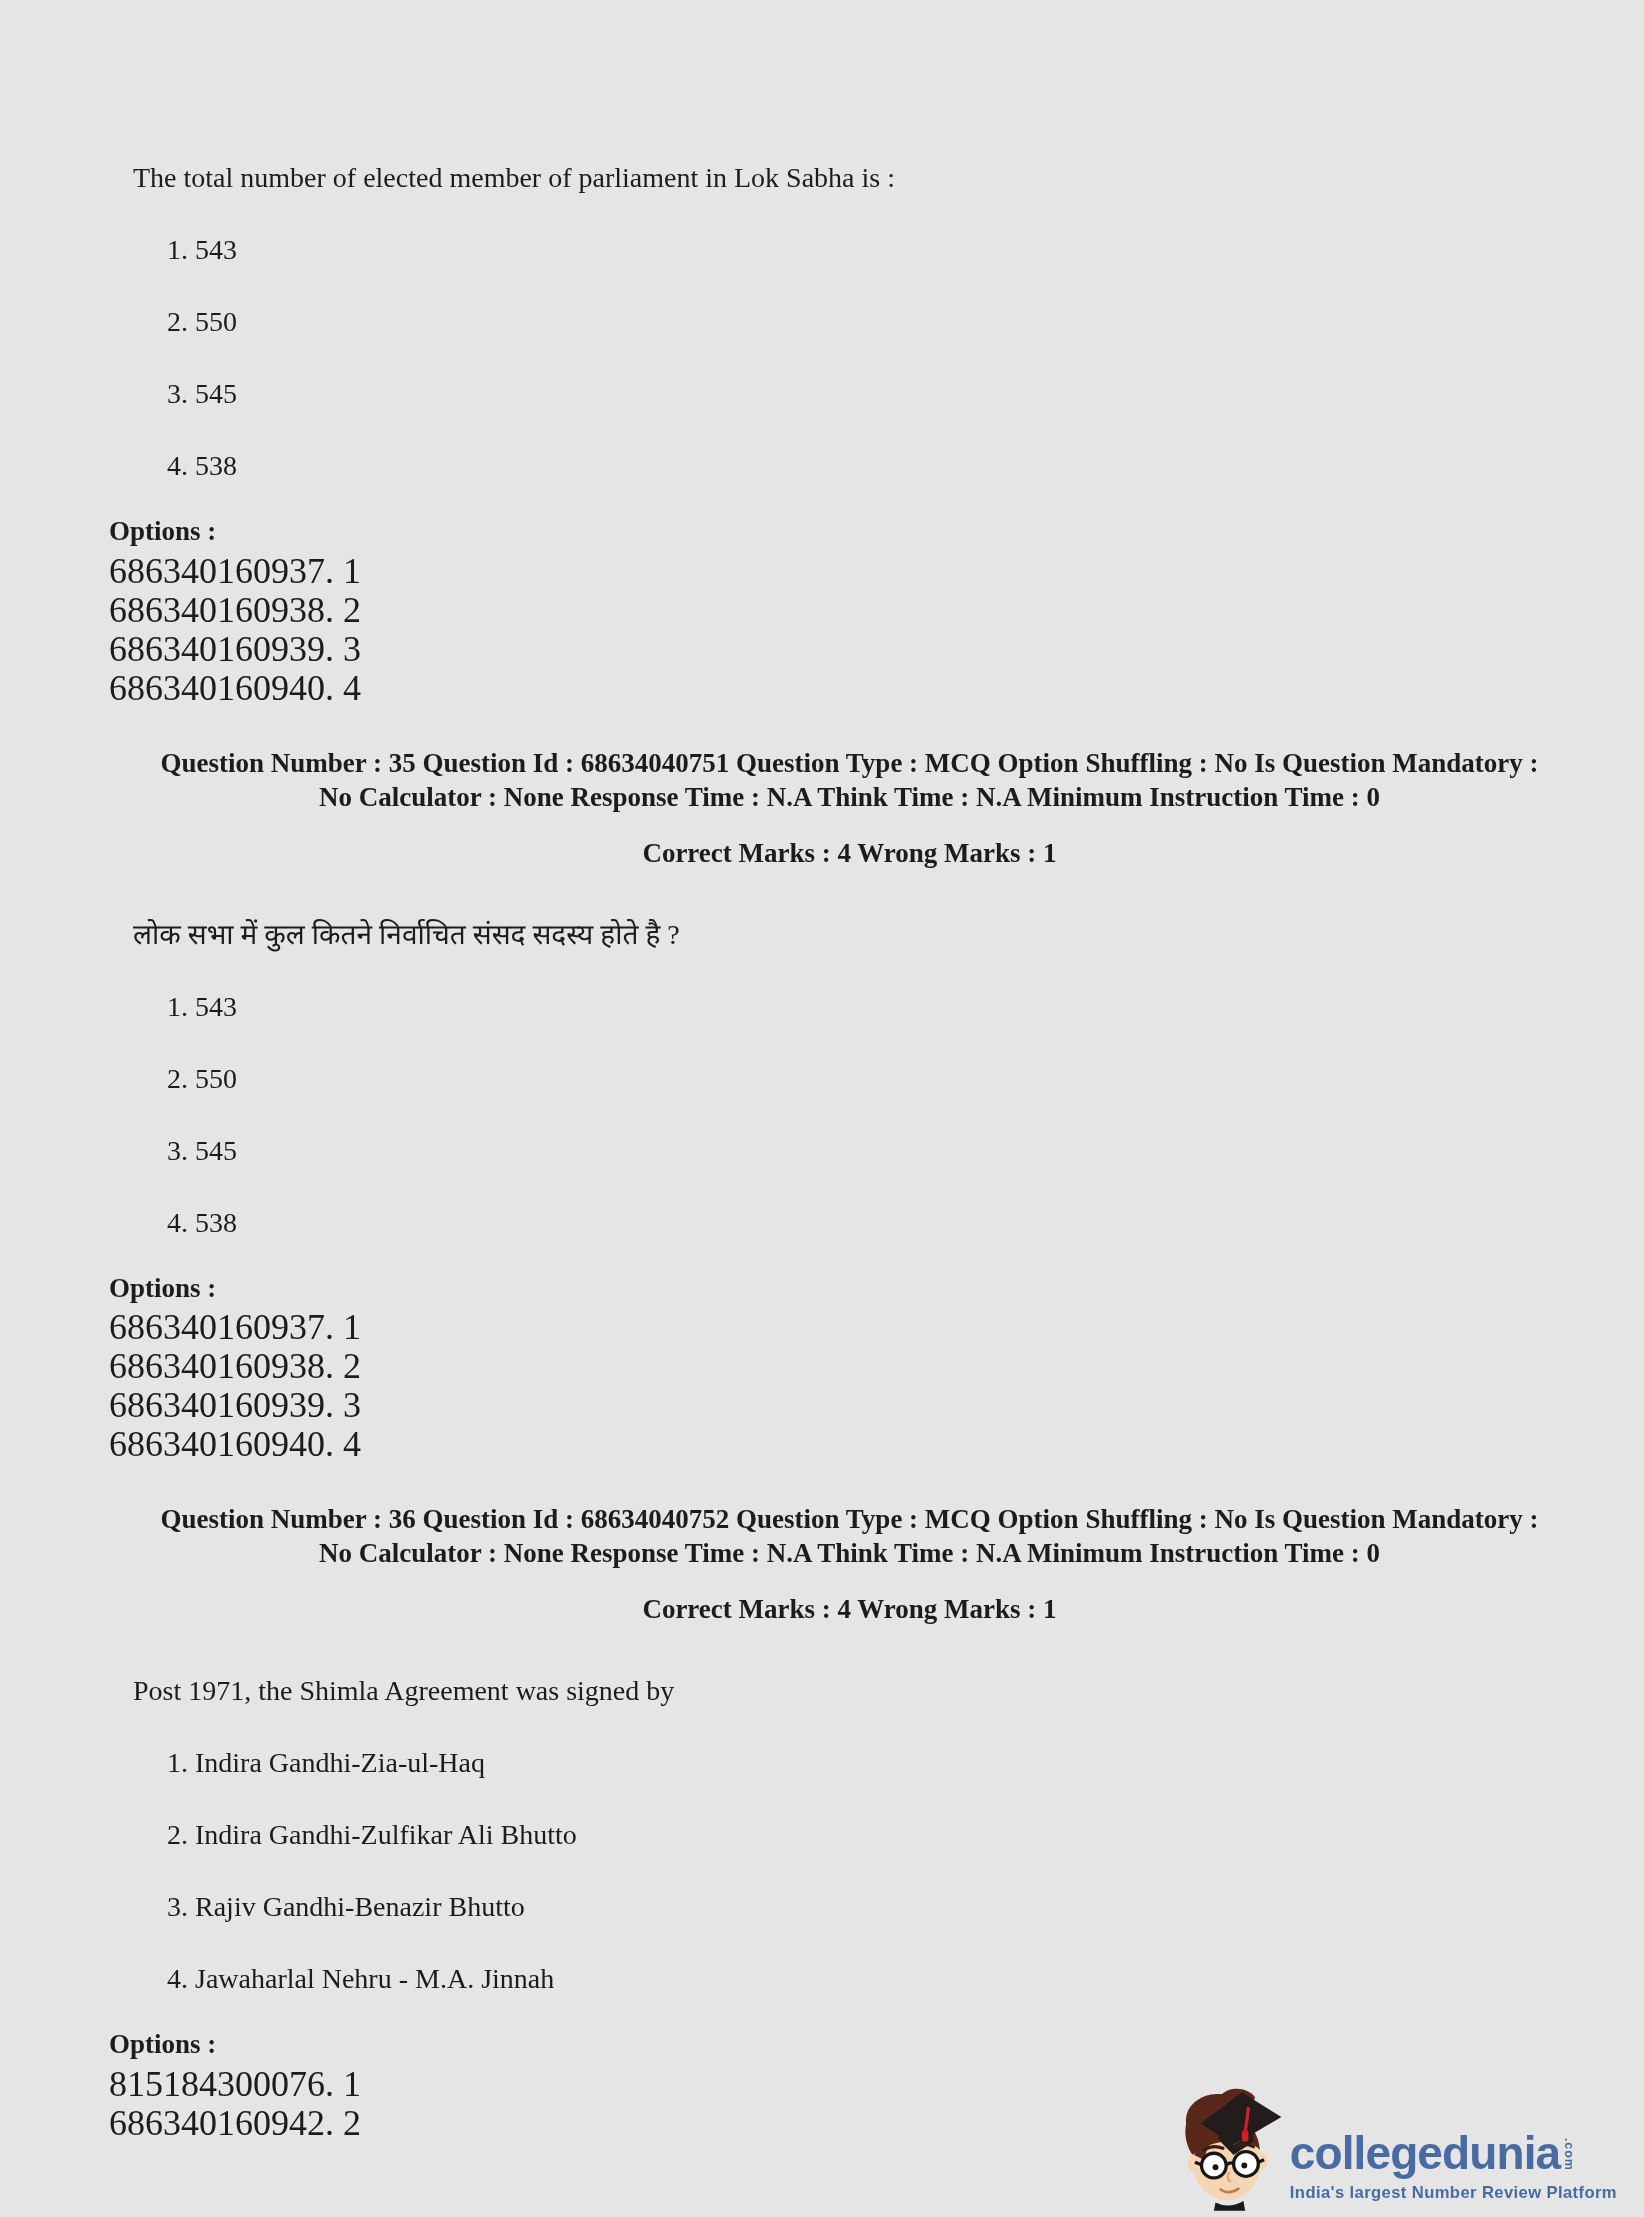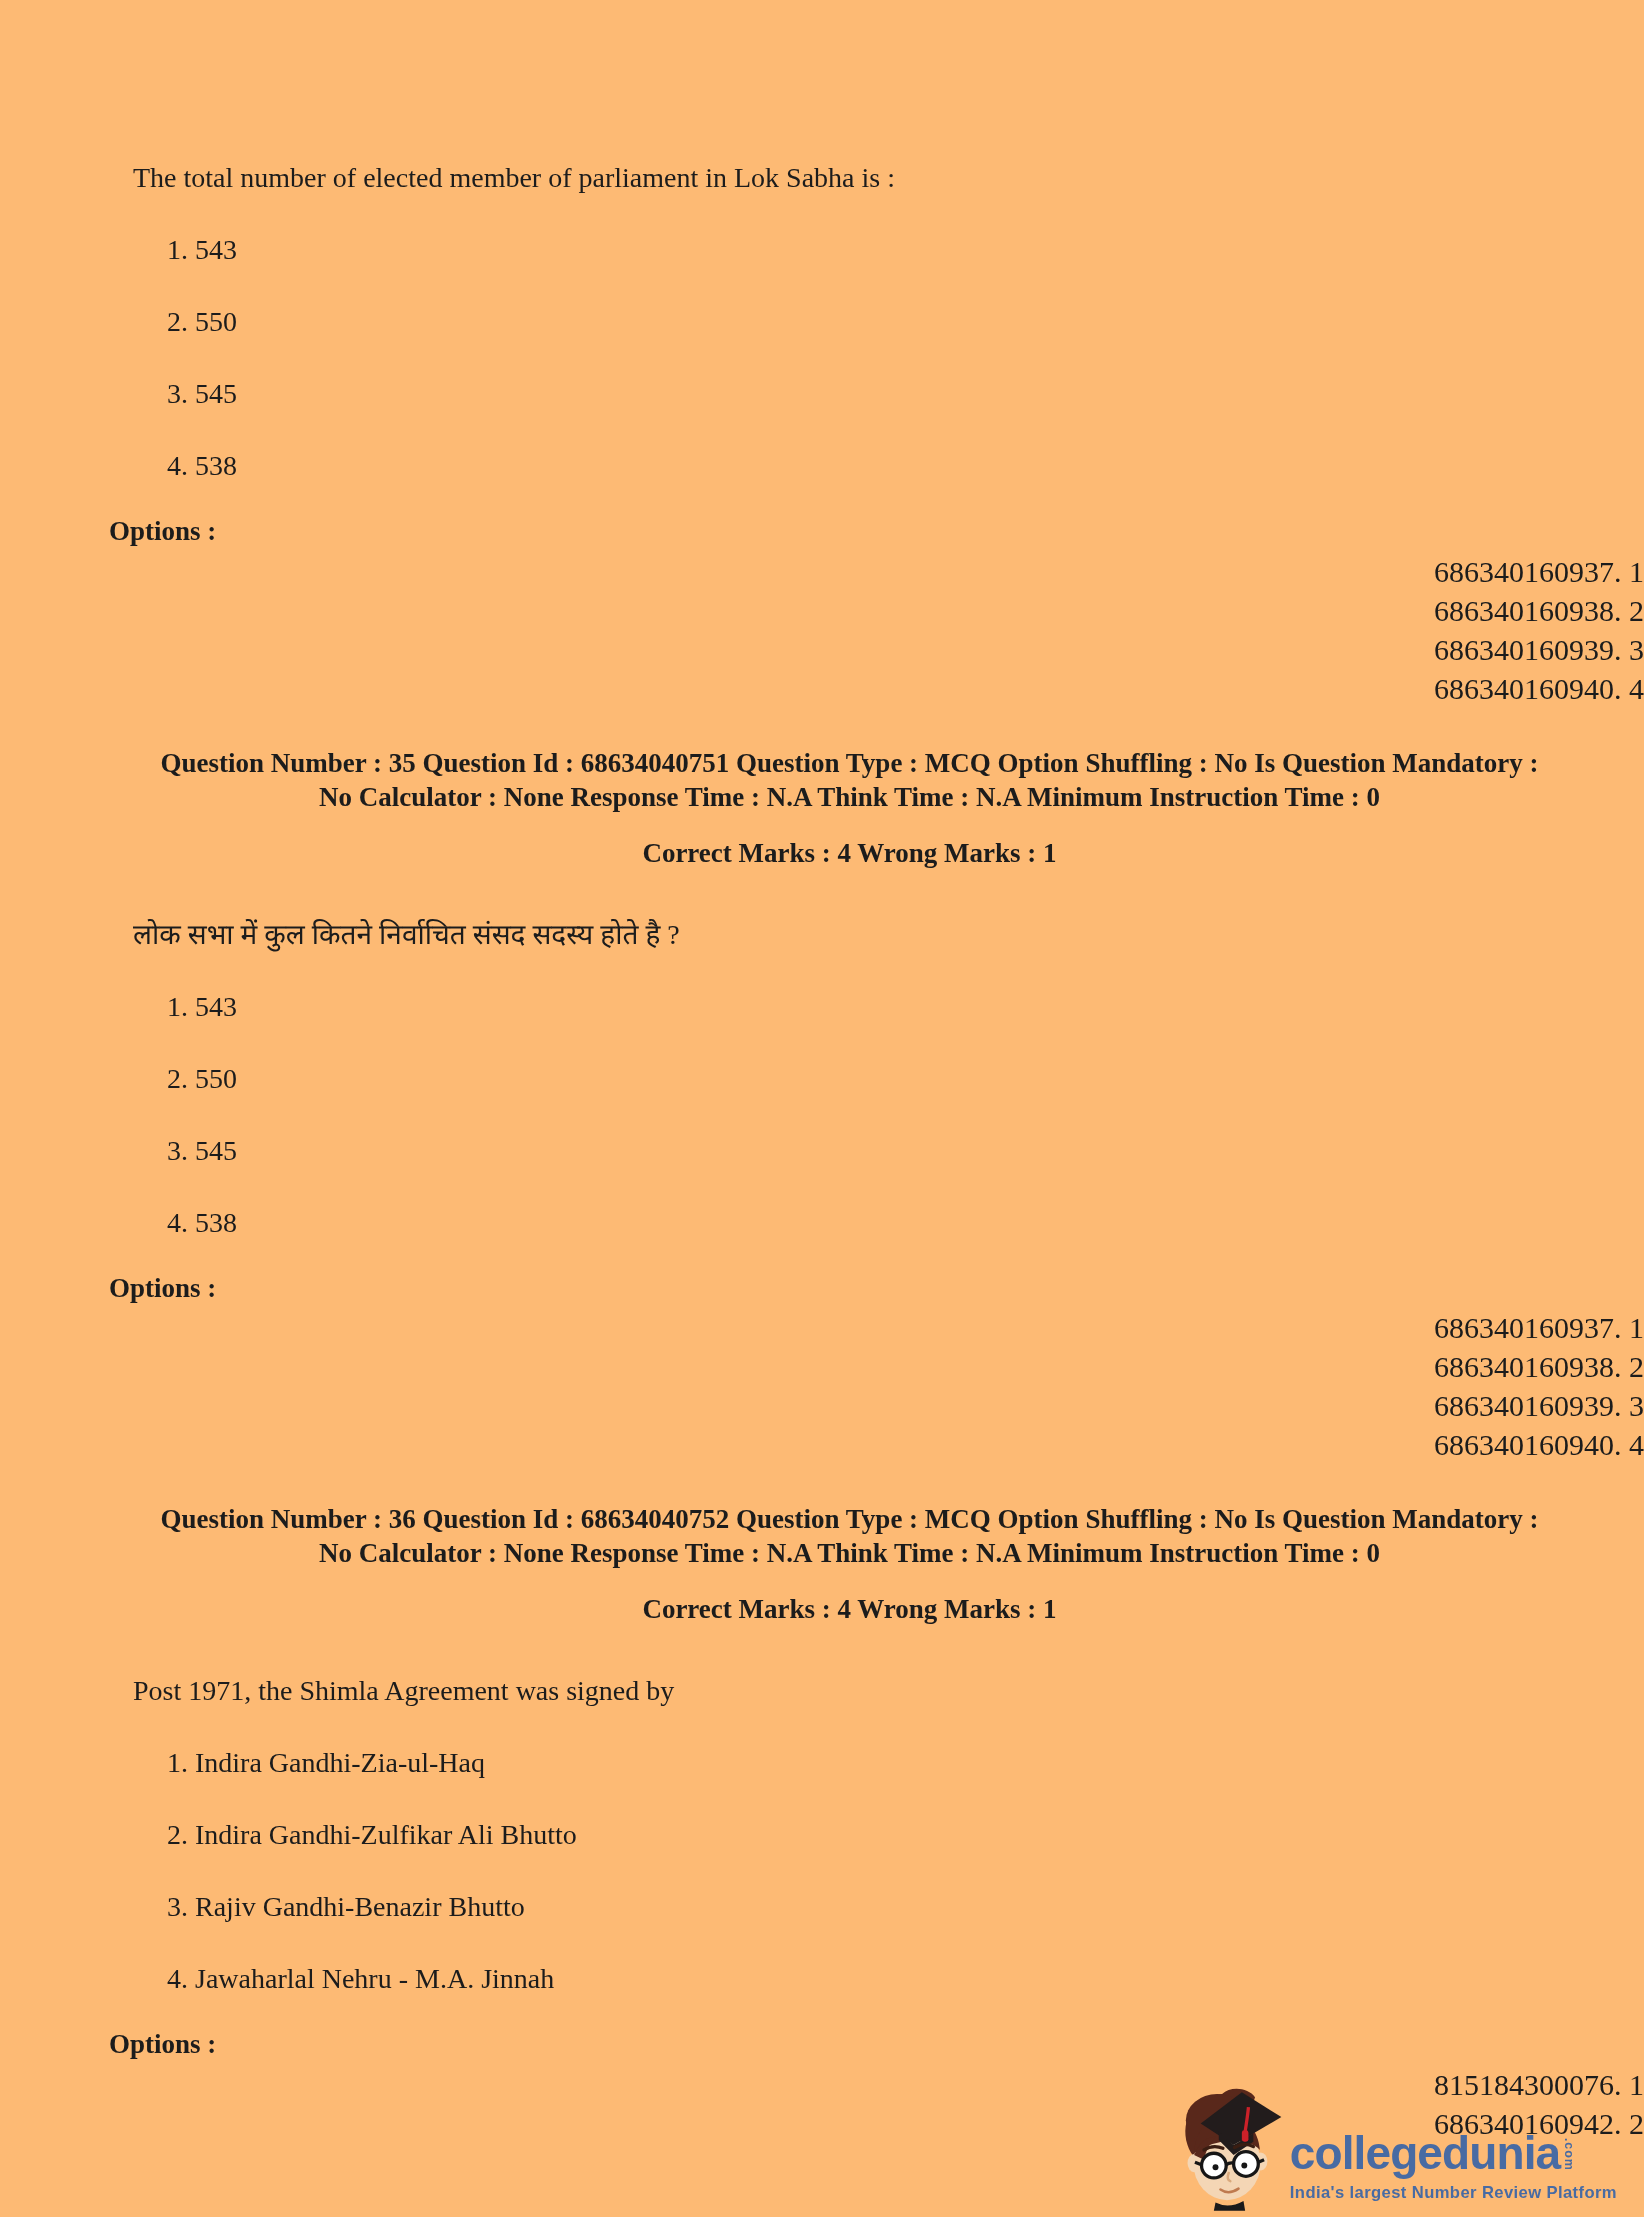--- a/index.html
+++ b/index.html
@@ -2,21 +2,21 @@
 <html style="font-size:14.3px"><head>
 <meta charset="utf-8">
 <style>
   * { box-sizing: border-box; }
   html, body { margin: 0; padding: 0; background: #ffffff; }
 
   .page {
     position: relative;
     width: 1644px;
     height: 2217px;
-    background: #fdba74;
+    background: #e5e5e5;
     font-family: "Liberation Serif", serif;
     color: #1c1c1c;
     overflow: hidden;
   }
 
   .content { padding-top: 161px; }
 
   .qtext {
     margin: 0 0 0 133px;
     font-size: 28px;
@@ -32,23 +32,22 @@
 
   .opt-label {
     margin: 32px 0 0 109px;
     font-size: 27px;
     line-height: 32px;
     font-weight: bold;
   }
 
   .opt-id {
     margin: 0 0 0 109px;
-    font-size: 30px;
+    font-size: 36px;
     line-height: 39px;
-    text-align: right;
   }
   .opt-ids { margin-top: 4.5px; }
 
   .meta { margin: 38px 0 0 97px; max-width: 1505px; }
   .meta p {
     margin: 0;
     font-size: 27px;
     line-height: 34px;
     font-weight: bold;
     text-align: center;

